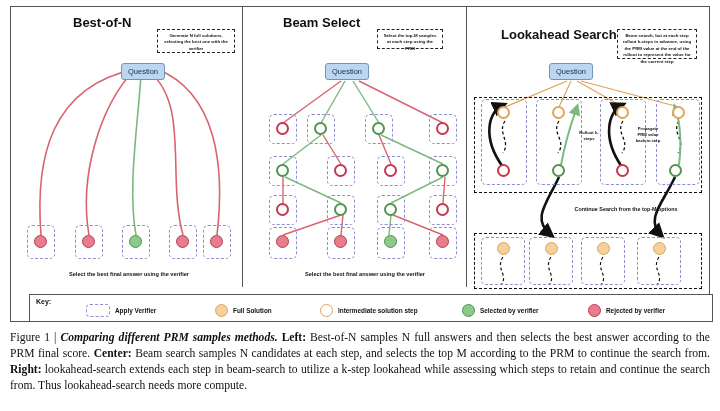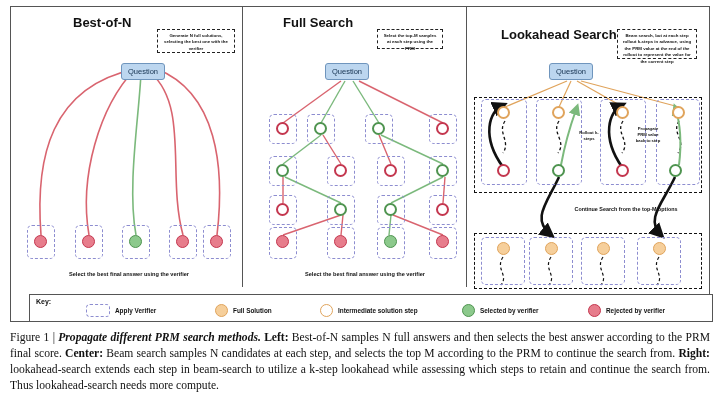--- a/index.html
+++ b/index.html
@@ -242,21 +242,21 @@
     <div class="dash-group" style="left:192px; top:218px; width:28px; height:34px;"></div>
 
     <div class="node node-full-red" style="left:23px; top:228px;"></div>
     <div class="node node-full-red" style="left:71px; top:228px;"></div>
     <div class="node node-full-green" style="left:118px; top:228px;"></div>
     <div class="node node-full-red" style="left:165px; top:228px;"></div>
     <div class="node node-full-red" style="left:199px; top:228px;"></div>
 
     <div class="caption-small" style="left:36px; top:264px; width:164px;">Select the best final answer using the verifier</div>
 
-    <div class="panel-title" style="left:272px; top:8px; width:150px;">Full Search</div>
+    <div class="panel-title" style="left:272px; top:8px; width:150px;">Beam Select</div>
 
     <div class="callout" style="left:366px; top:22px; width:66px; height:20px;">Select the top-M samples at each step using the PRM</div>
 
     <div class="question-box" style="left:314px; top:56px;">Question</div>
 
     <div class="dash-group" style="left:258px; top:107px; width:28px; height:30px;"></div>
     <div class="dash-group" style="left:296px; top:107px; width:28px; height:30px;"></div>
     <div class="dash-group" style="left:354px; top:107px; width:28px; height:30px;"></div>
     <div class="dash-group" style="left:418px; top:107px; width:28px; height:30px;"></div>
     <div class="node node-open-red" style="left:265px; top:115px;"></div>
@@ -359,17 +359,17 @@
         <span class="key-dot" style="background:#e77d8c; border:1.4px solid #c4374f;"></span>
         <span>Rejected by verifier</span>
       </div>
     </div>
 
   </div>
 
   <div class="caption">
     <span>Figure 1</span>
     <span> | </span>
-    <b><i>Propagate different PRM search methods.</i></b>
+    <b><i>Comparing different PRM samples methods.</i></b>
     <b>Left:</b><span> Best-of-N samples N full answers and then selects the best answer according to the PRM final score. </span><b>Center:</b><span> Beam search samples N candidates at each step, and selects the top M according to the PRM to continue the search from. </span><b>Right:</b><span> lookahead-search extends each step in beam-search to utilize a k-step lookahead while assessing which steps to retain and continue the search from. Thus lookahead-search needs more compute.</span>
   </div>
 
 </div>
 
 </body></html>

